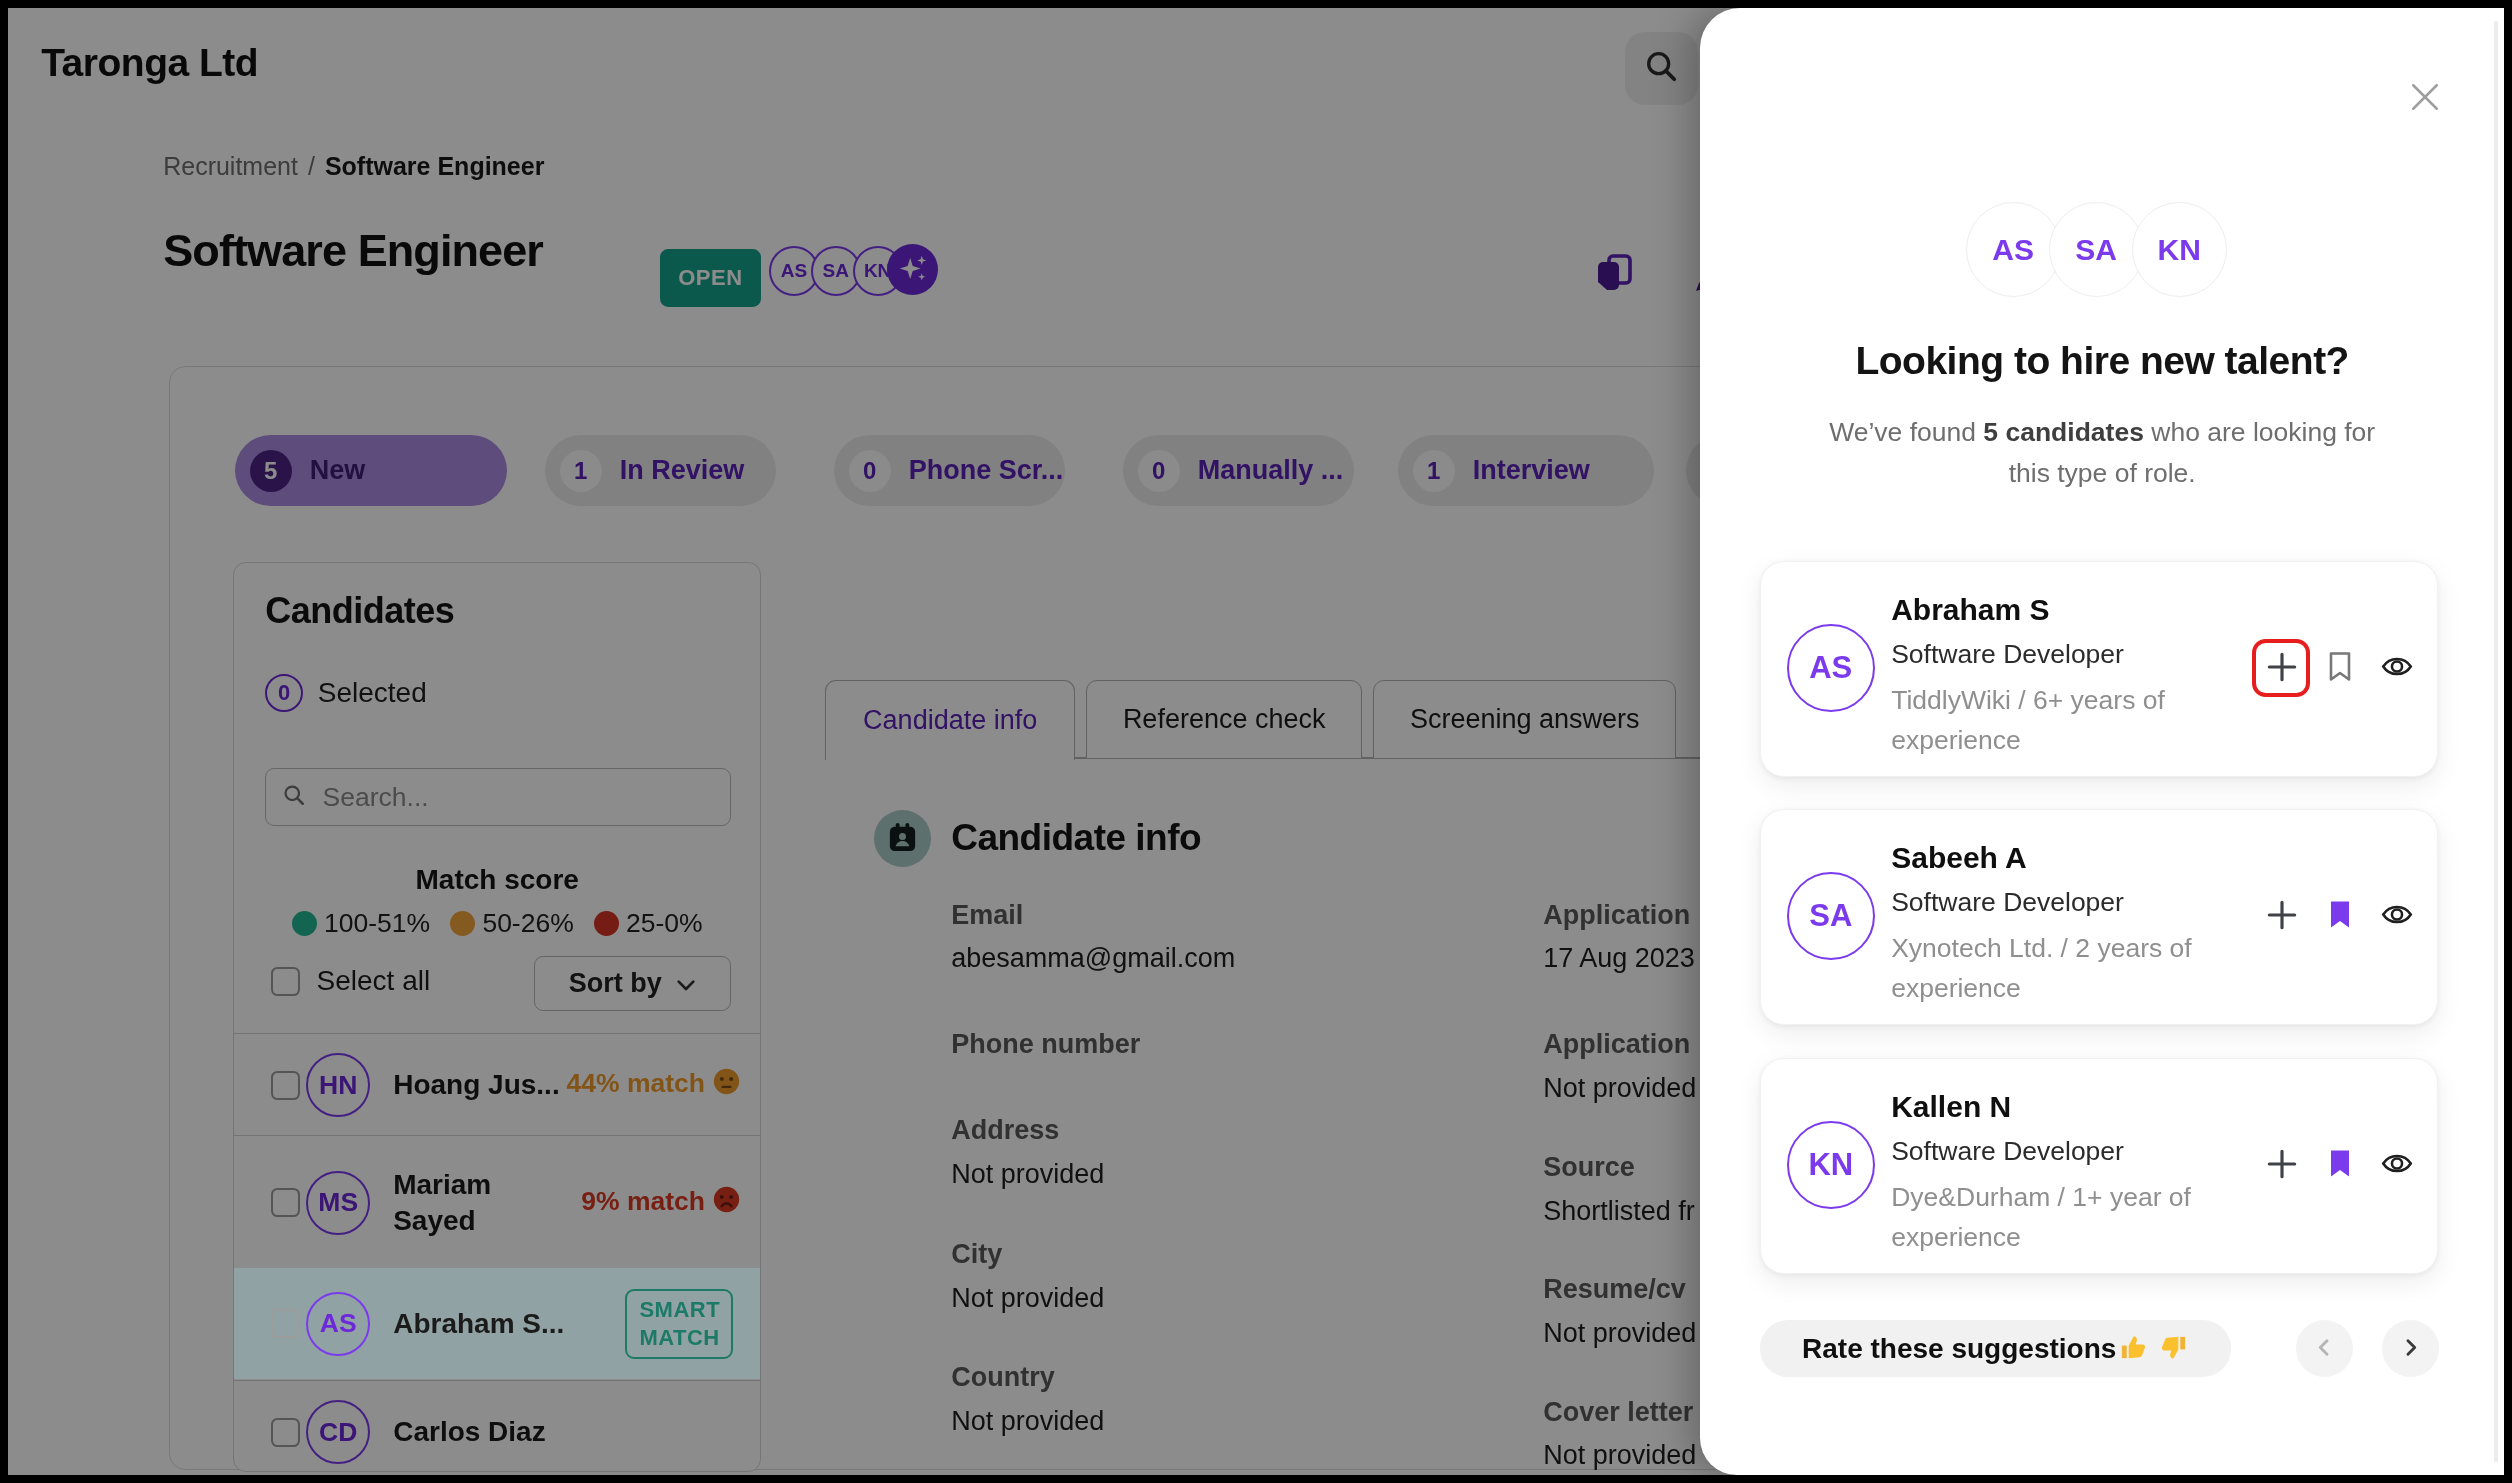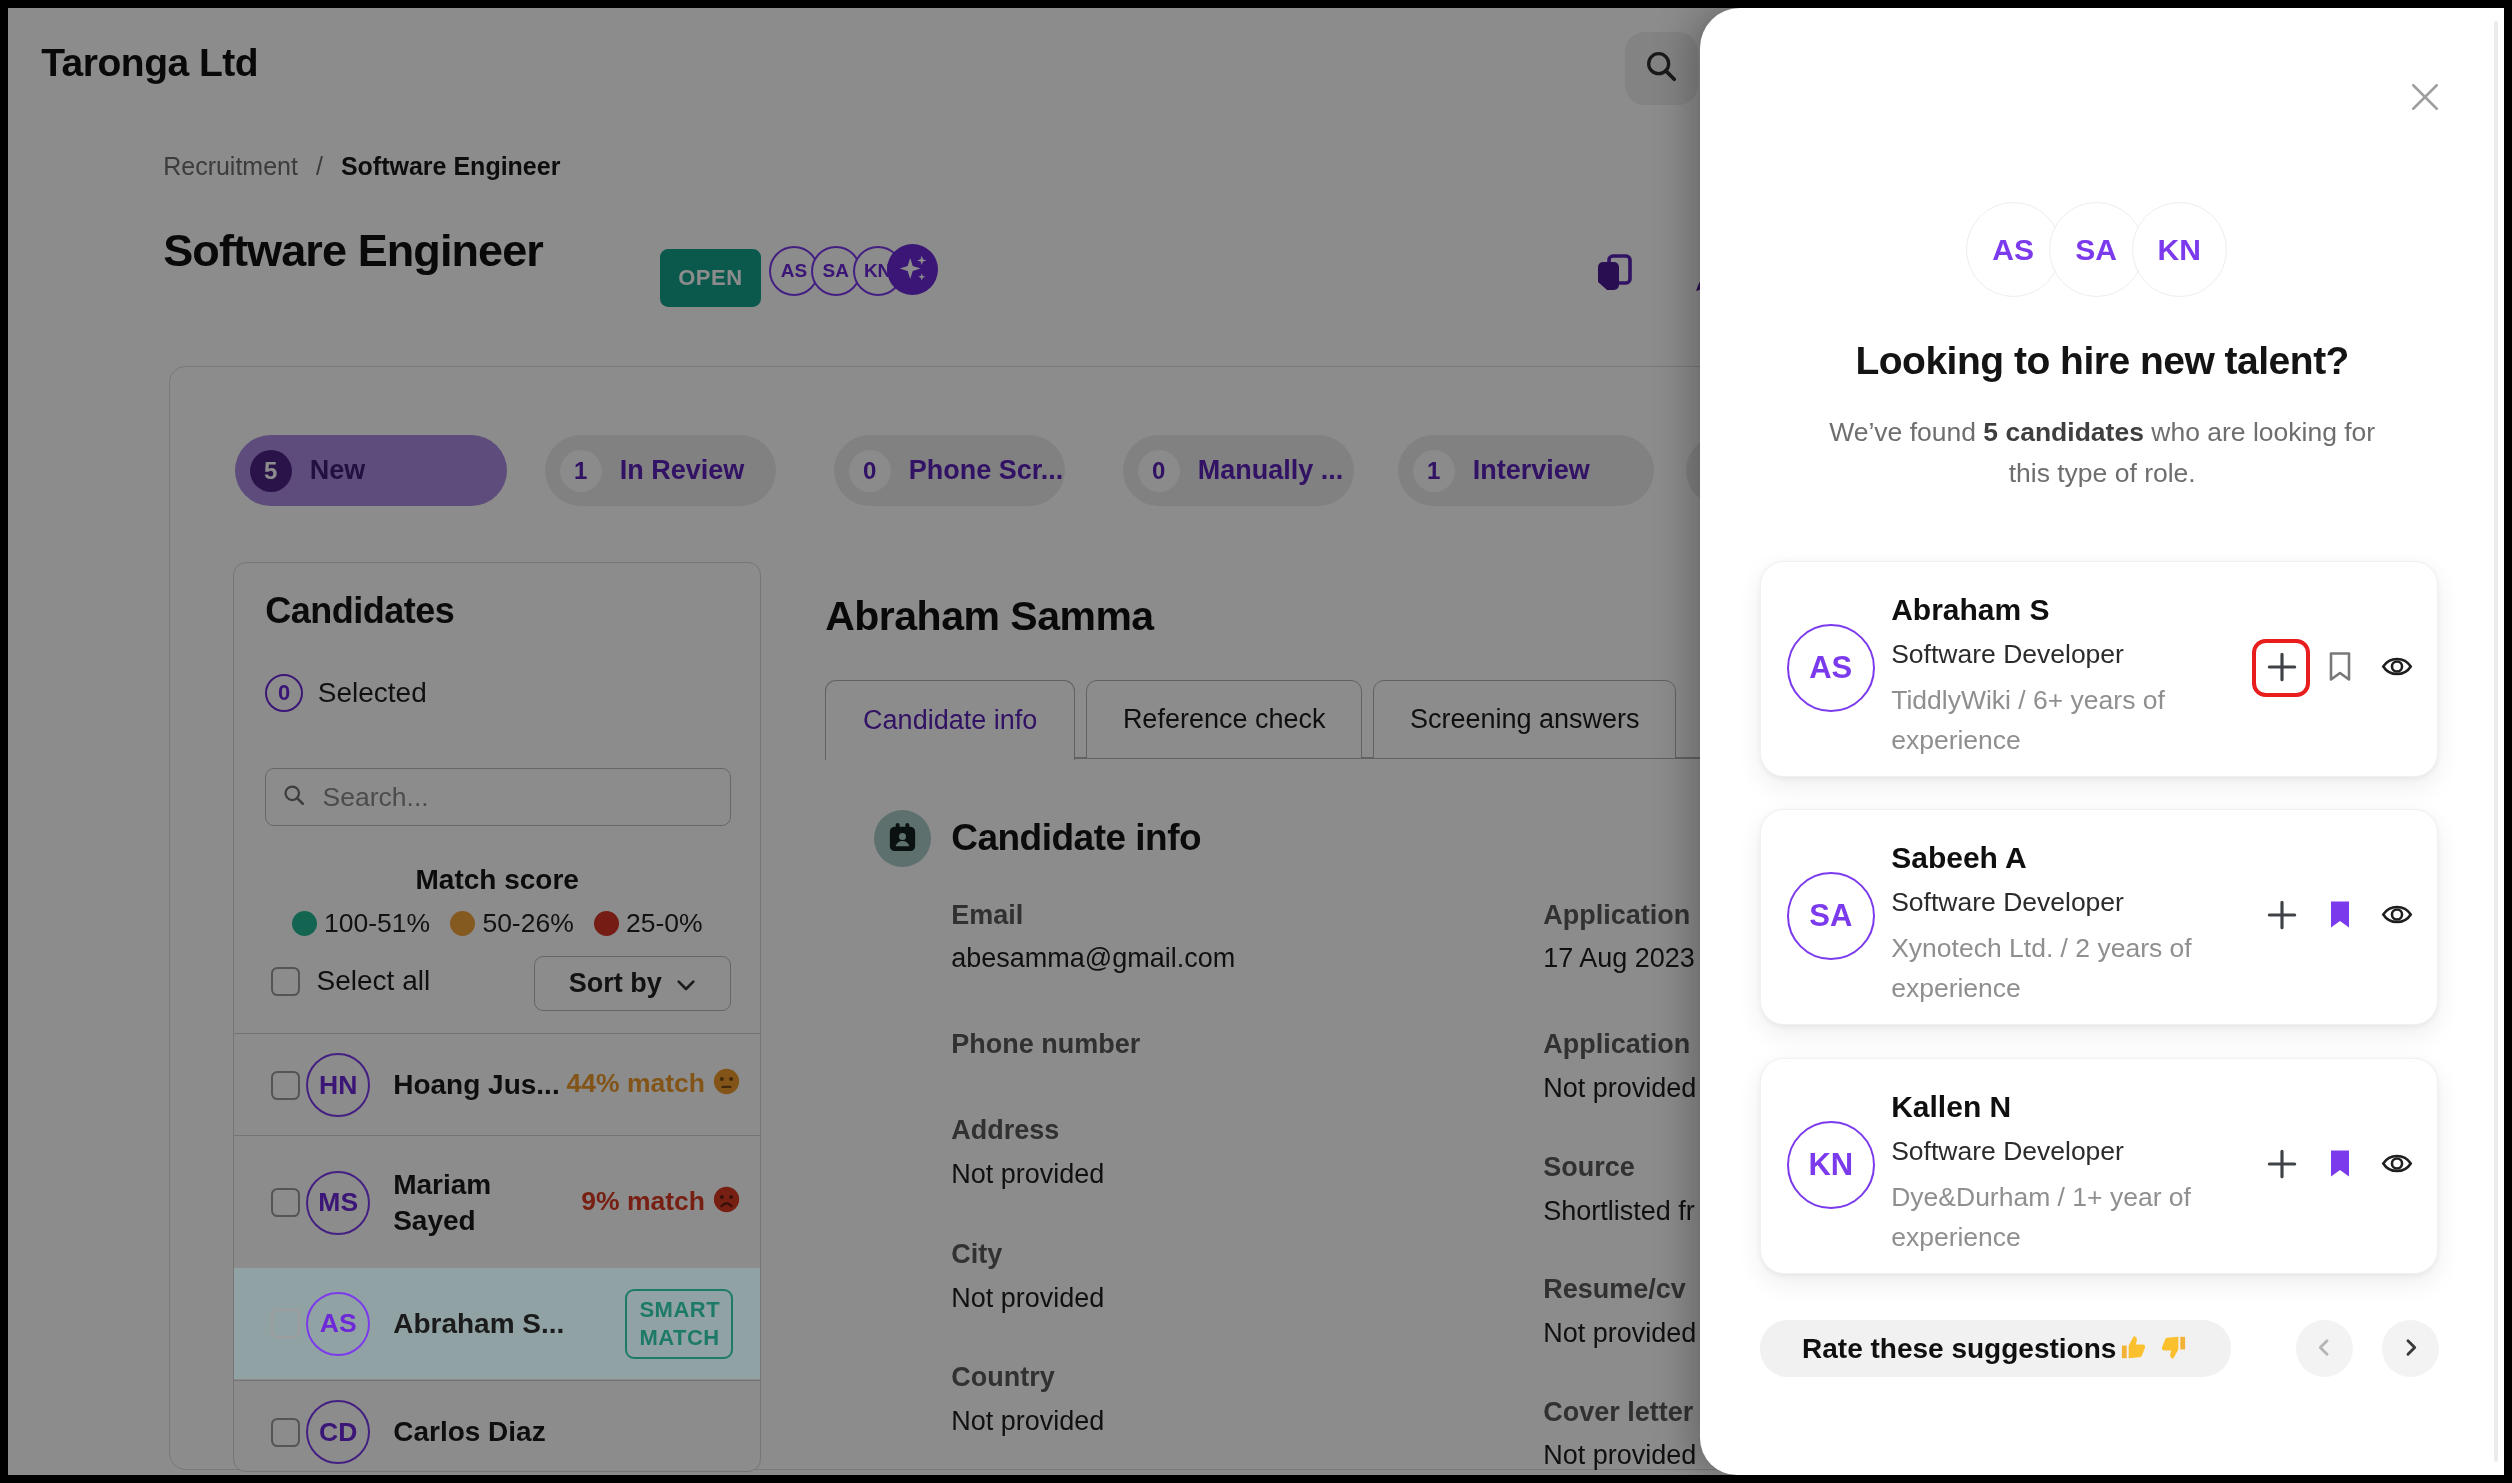--- a/index.html
+++ b/index.html
@@ -3,21 +3,21 @@
 <meta charset="utf-8">
 <style>
   html,body{margin:0;padding:0;background:#000;overflow:hidden}
   body{width:2512px;height:1484px;font-family:"Liberation Sans",sans-serif;-webkit-font-smoothing:antialiased}
   .frame{position:absolute;inset:0;background:#000}
   .app{position:absolute;left:8.2px;top:8.2px;width:2496px;height:1467px;background:#fff;overflow:hidden}
   .abs{position:absolute}
   
   .company{left:33px;top:33px;font-size:39px;font-weight:bold;color:#111;letter-spacing:-0.5px}
   .hsearch{left:1617px;top:24px;width:73px;height:73px;border-radius:20px;background:#efefef;display:flex;align-items:center;justify-content:center}
-  .crumbs{left:155px;top:144px;font-size:25px;color:#6e6e6e;display:flex;gap:18px;align-items:flex-end}
+  .crumbs{left:155px;top:144px;font-size:25px;color:#6e6e6e;display:flex;gap:10px;align-items:flex-end}
   .crumbs .cur{color:#191919;font-weight:bold}
   .jobtitle{left:155px;top:217px;font-size:45px;font-weight:bold;color:#111;letter-spacing:-0.9px}
   .openbadge{left:652px;top:241px;height:42px;padding:8px 18px;border-radius:8.2px;background:#14a38b;color:#fff;font-size:22px;font-weight:bold;display:flex;align-items:center;letter-spacing:0.5px}
   .avgrp{display:flex}
   .avgrp .av{width:46px;height:46px;border-radius:50%;background:#fff;border:2.3px solid #7c3aed;color:#6d28d9;font-size:19px;font-weight:bold;display:flex;align-items:center;justify-content:center;margin-left:-8.2px}
   .titleavs{left:769px;top:238px}
   .sparkle{left:879px;top:236px;width:51px;height:51px;border-radius:50%;background:#6d28d9;display:flex;align-items:center;justify-content:center}
   .outercard{left:161px;top:358px;width:1836px;height:1102px;border:1.4px solid #dcdcdc;border-radius:16.4px;background:#fff}
   
   .pill{top:427px;height:71px;border-radius:37px;background:#ebebeb;display:flex;align-items:center;gap:18px;padding:0 0 0 14.6px;box-sizing:border-box}
@@ -241,21 +241,20 @@
       <span class="rowname">Abraham S...</span>
       <span class="smartbadge">SMART MATCH</span>
     </div>
     <div class="abs crow" style="top:817px;height:102px">
       <span class="ckb"></span>
       <span class="rowav">CD</span>
       <span class="rowname" style="max-width:256px">Carlos Diaz</span>
     </div>
   </div>
 
-  <div class="abs dname">Abraham Samma</div>
   <div class="abs tabline"></div>
   <div class="abs dtab active" style="left:817px;width:250px">
     <span>Candidate info</span>
   </div>
   <div class="abs dtab" style="left:1078px;width:276px">
     <span>Reference check</span>
   </div>
   <div class="abs dtab" style="left:1365px;width:303px">
     <span>Screening answers</span>
   </div>

